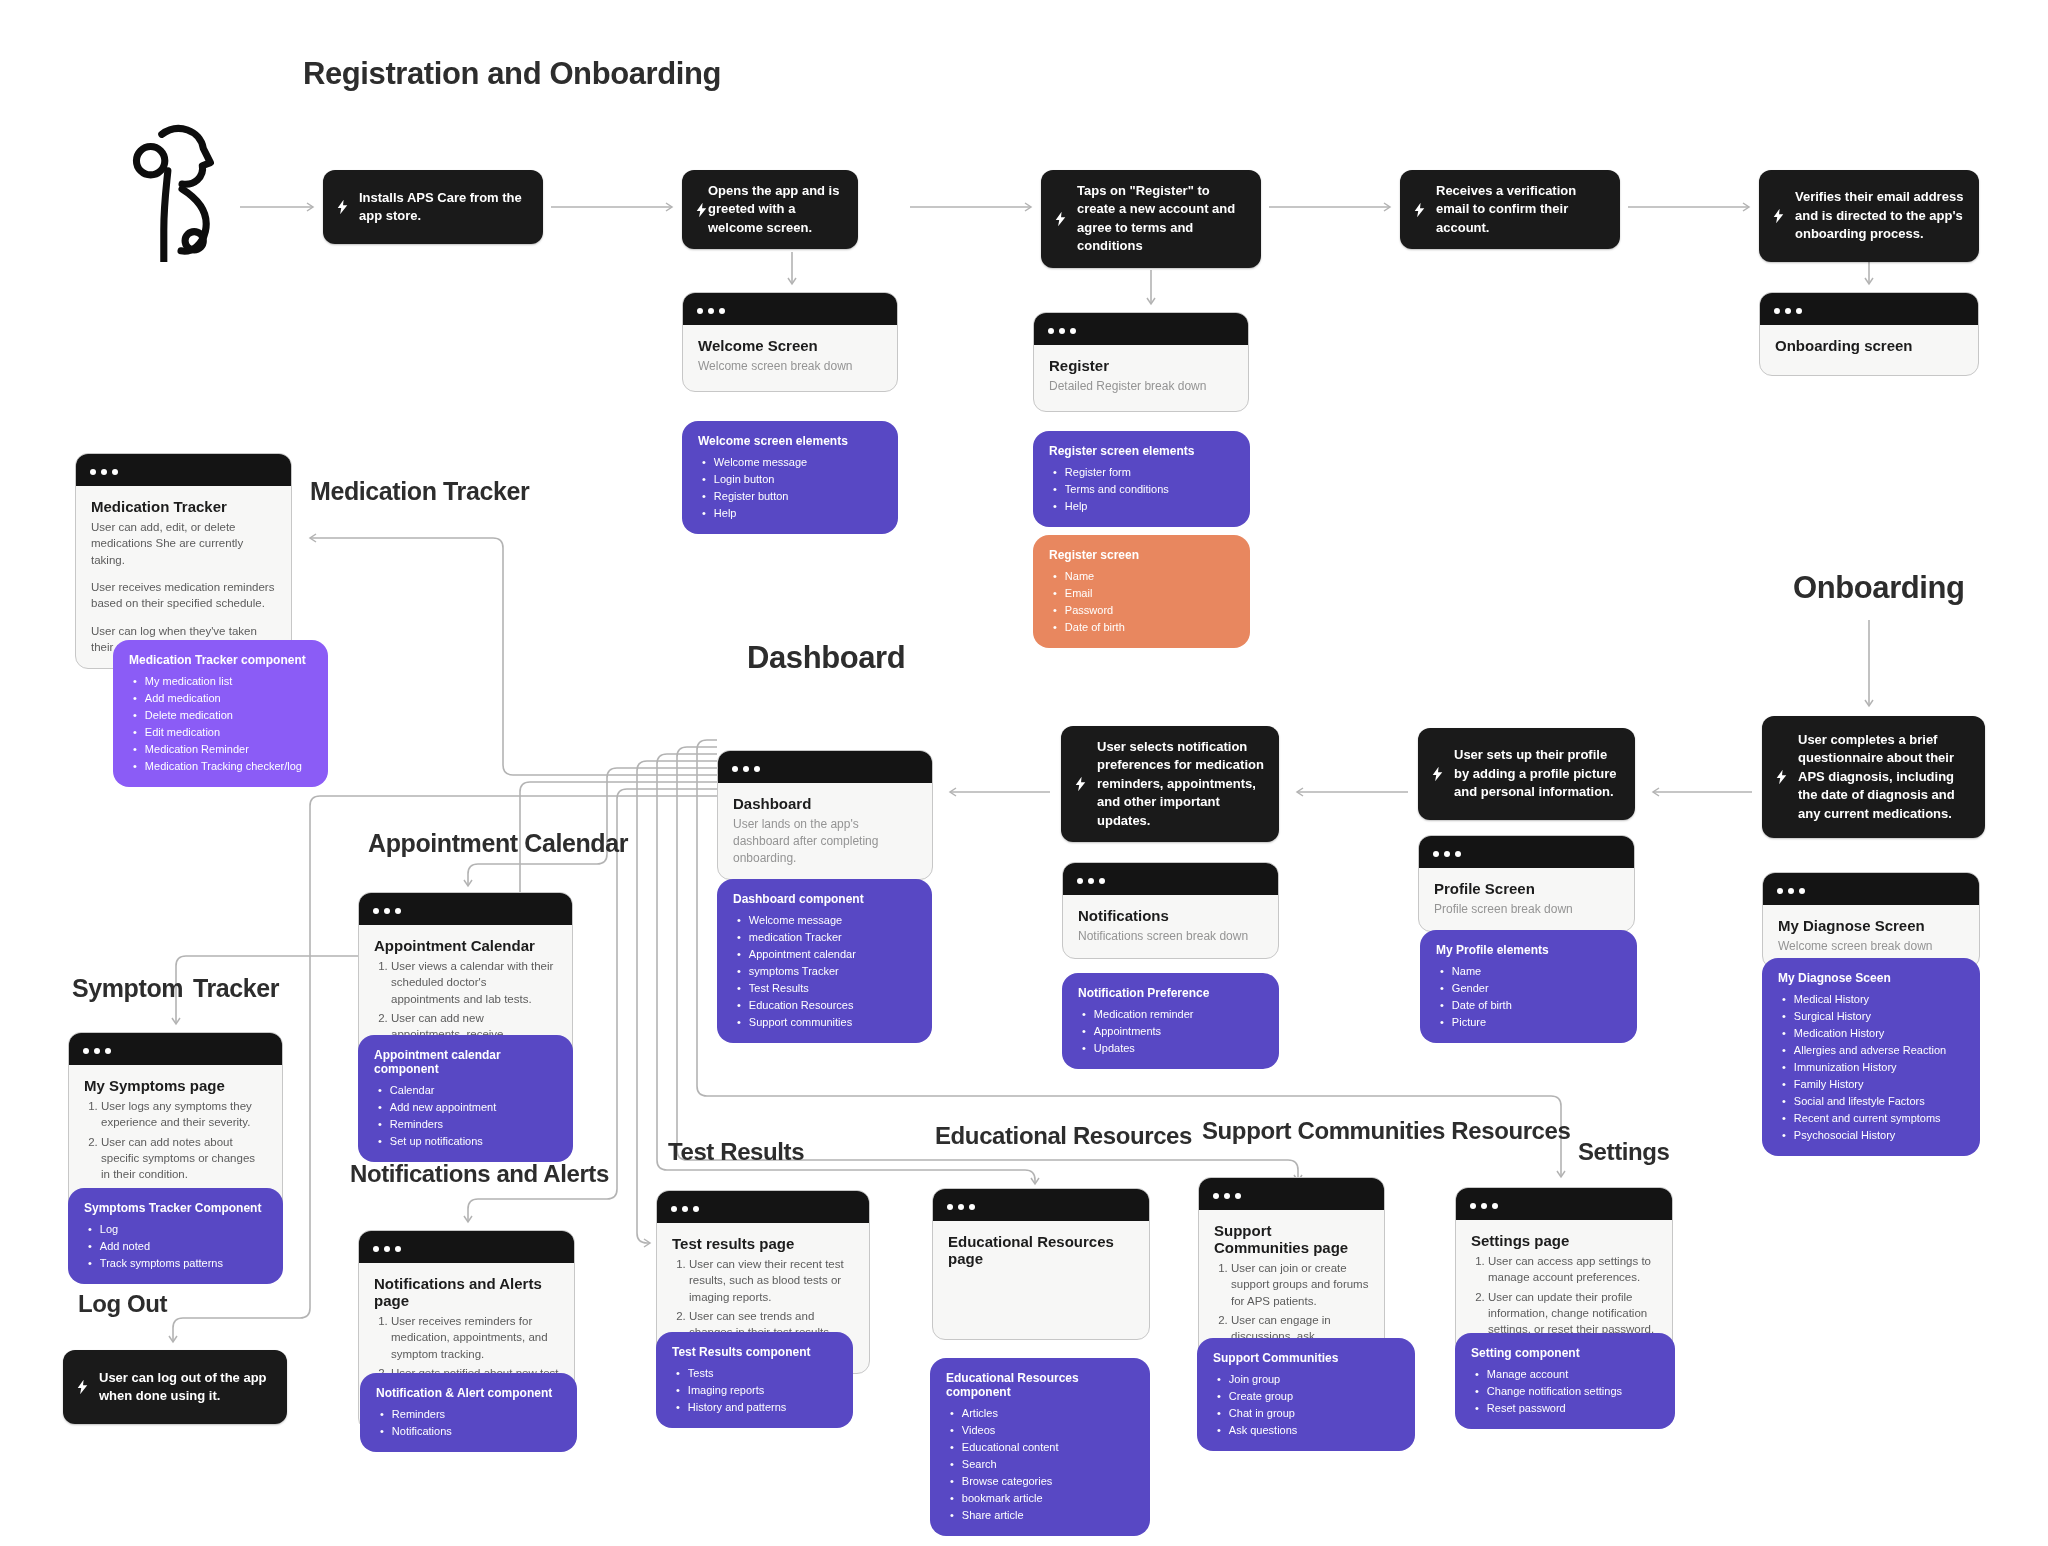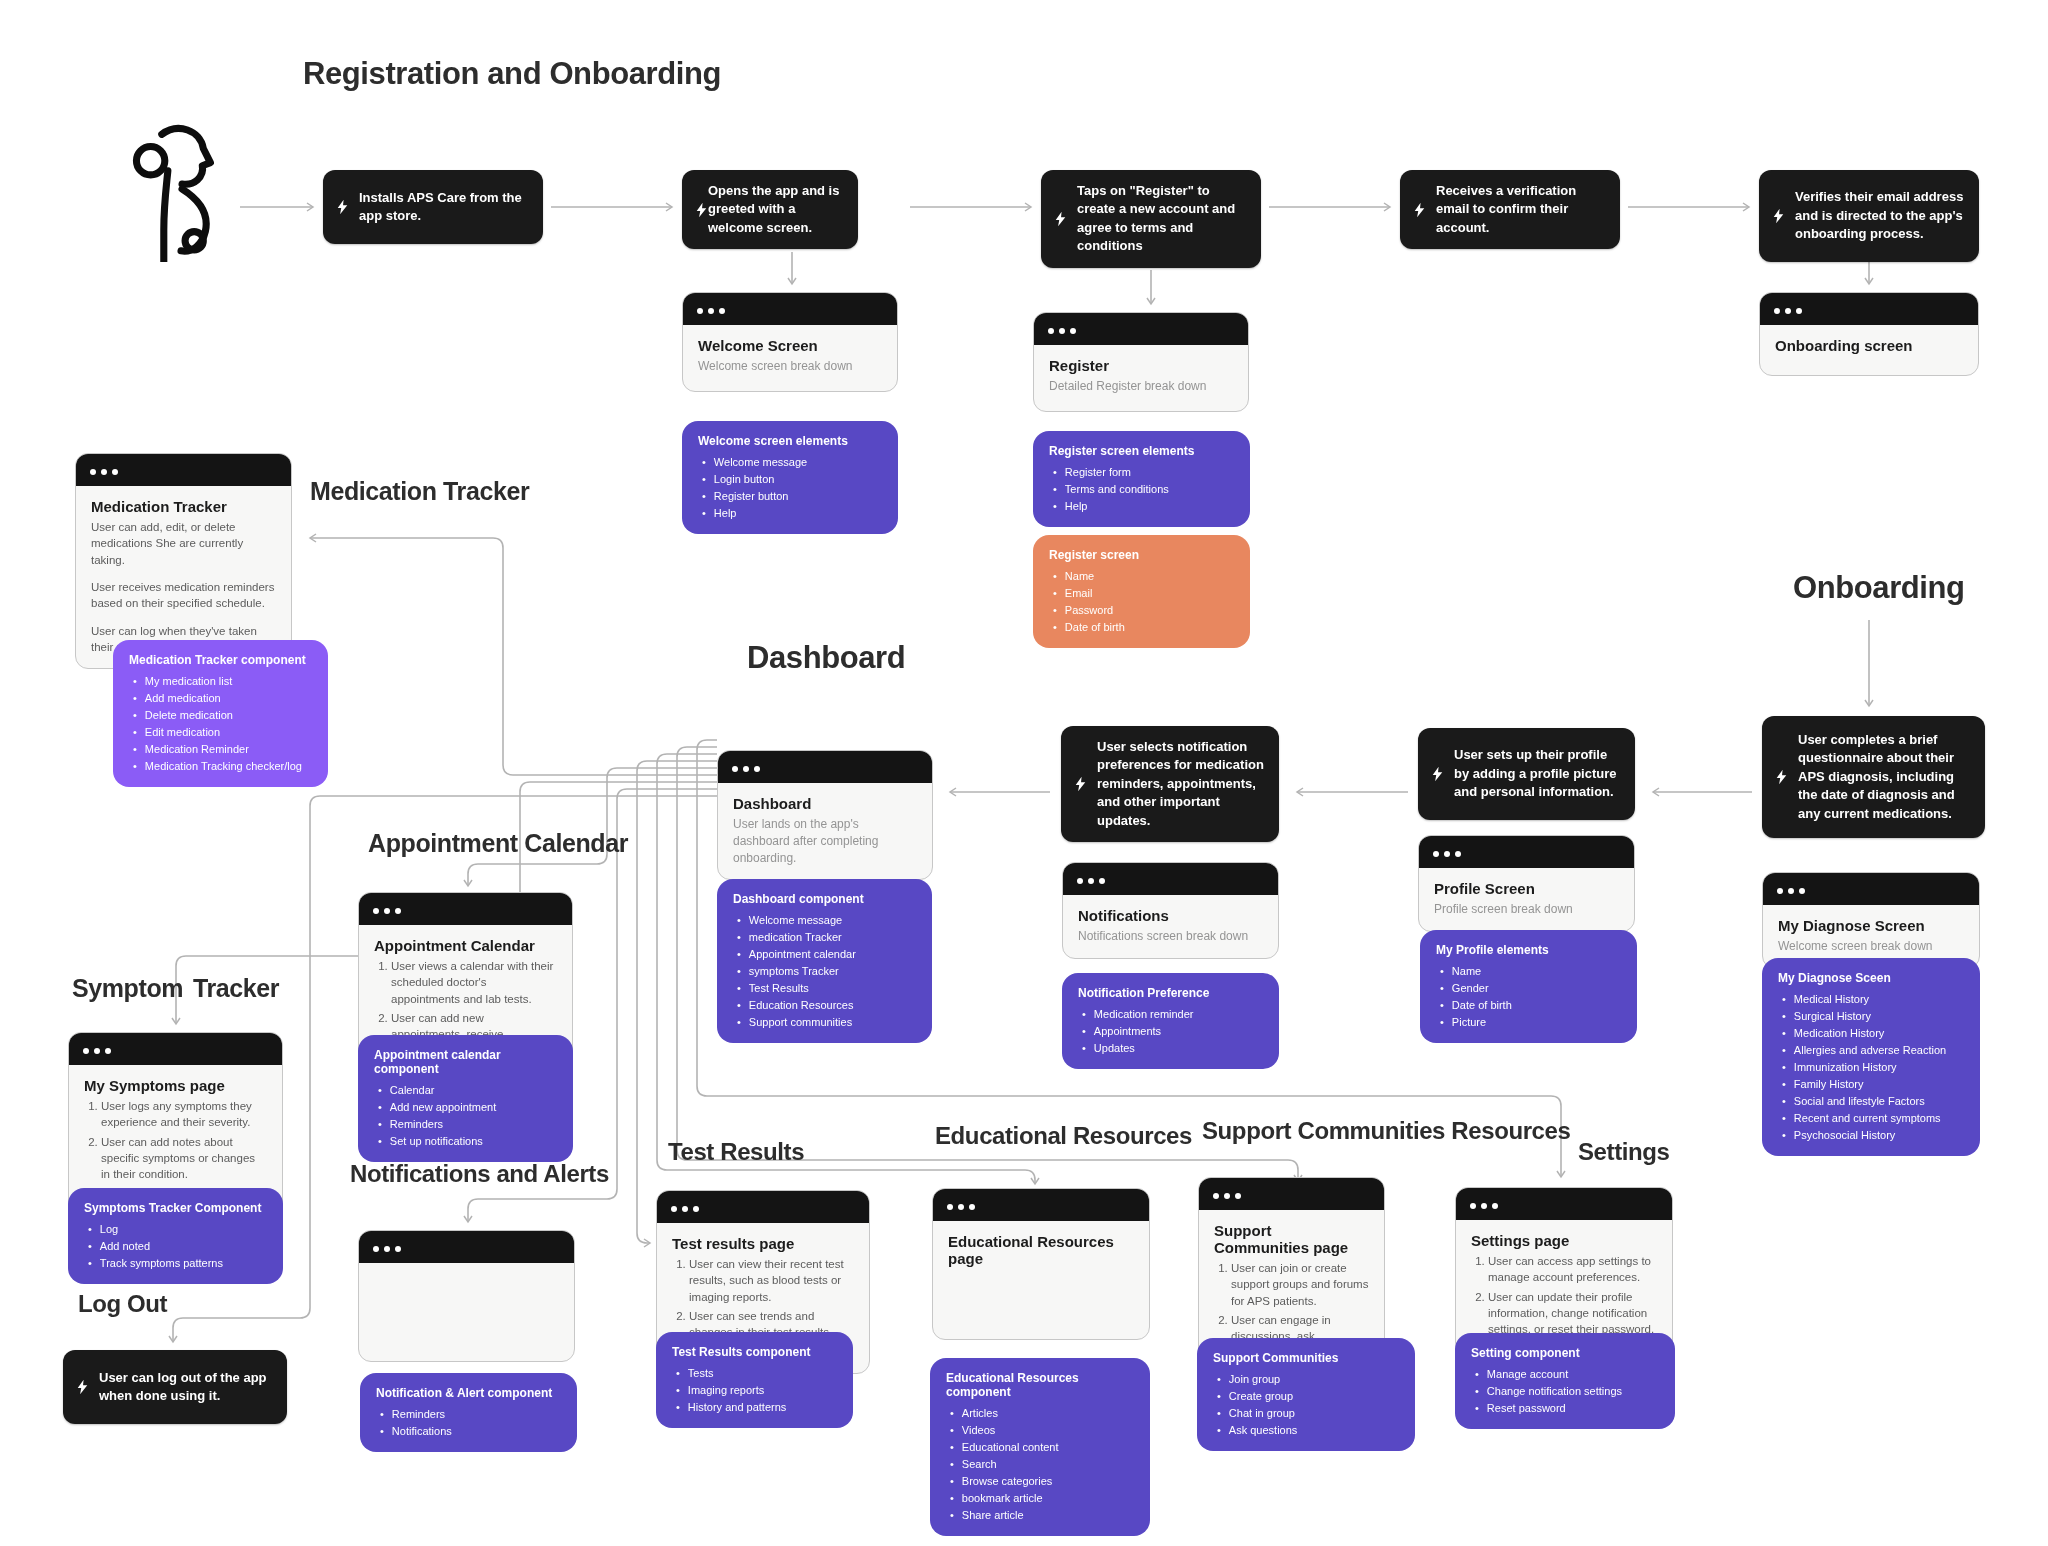--- a/index.html
+++ b/index.html
@@ -236,20 +236,27 @@
             <li>User logs any symptoms they experience and their severity.</li>
             <li>User can add notes about specific symptoms or changes in their condition.</li>
             <li>User can track symptom patterns over time through graphs and charts.</li>
           </ol>
         </div>
       </div>
       <div class="card" style="left: 358px; top: 1230px; width: 217px; min-height: 132px;">
         <div class="bar">
           <span class="dots"><i></i><i></i><i></i></span>
         </div>
+        <div class="cbody">
+          <div class="ctitle">Notifications and Alerts page</div>
+          <ol>
+            <li>User receives reminders for medication, appointments, and symptom tracking.</li>
+            <li>User gets notified about new test results, educational content, or community updates.</li>
+          </ol>
+        </div>
       </div>
       <div class="card" style="left: 656px; top: 1190px; width: 214px; min-height: 120px;">
         <div class="bar">
           <span class="dots"><i></i><i></i><i></i></span>
         </div>
         <div class="cbody">
           <div class="ctitle">Test results page</div>
           <ol>
             <li>User can view their recent test results, such as blood tests or imaging reports.</li>
             <li>User can see trends and changes in their test results over time.</li>

